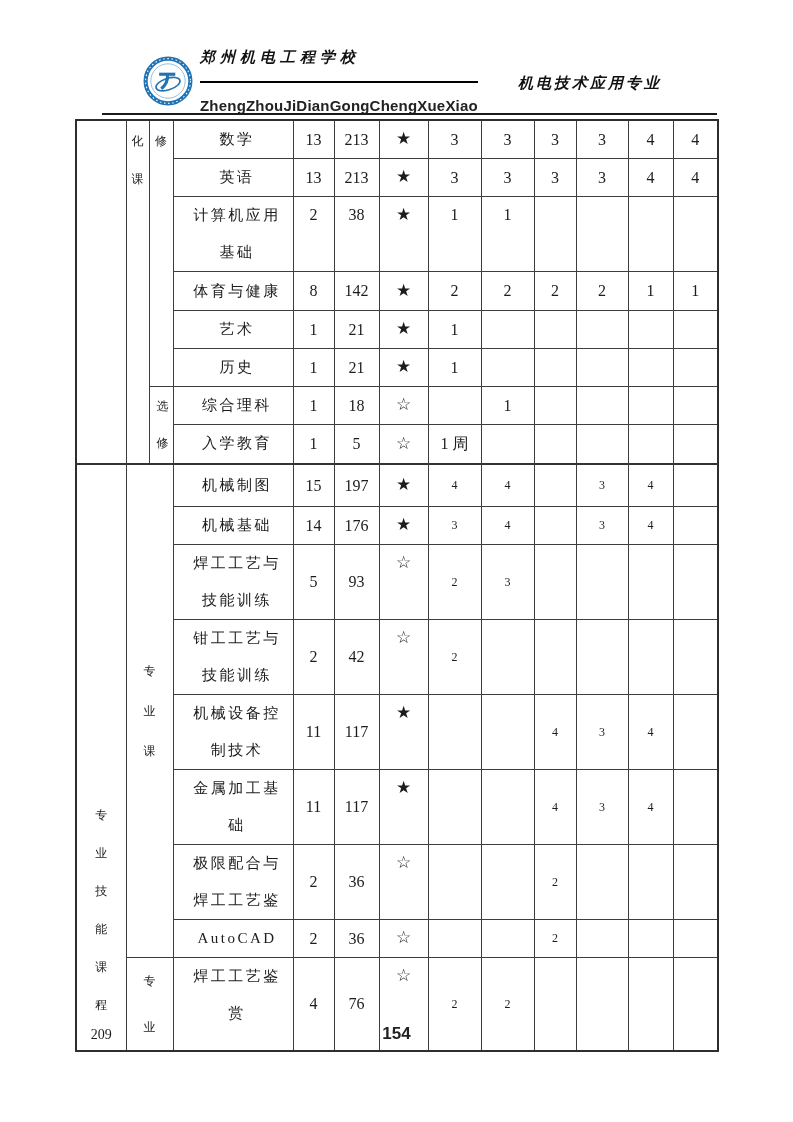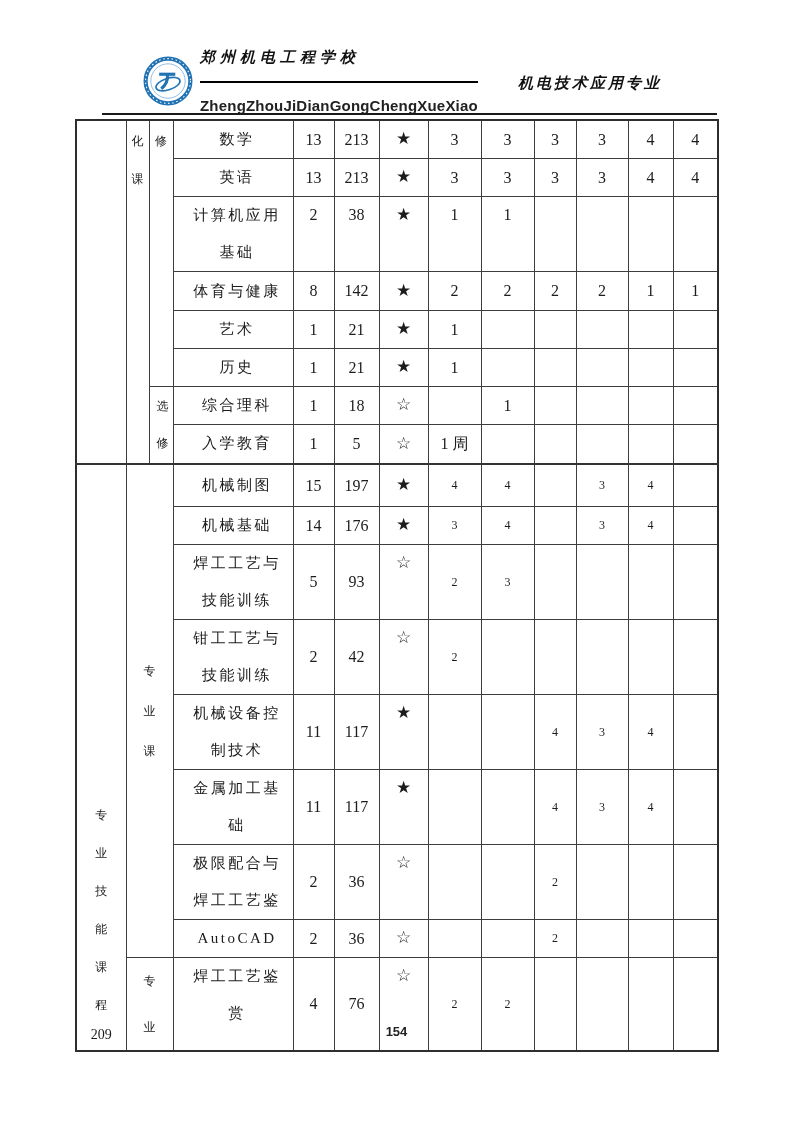--- a/index.html
+++ b/index.html
@@ -48,21 +48,21 @@
   td.grp{vertical-align:top;padding-top:1px;}
   td.grp-bottom{vertical-align:bottom;padding-bottom:4px;}
   .vert{width:1.25em;margin:0 auto;line-height:38px;font-size:12px;text-align:center;}
   .vert.lh43{line-height:40px;}
   .vert.lh37{line-height:37px;text-align:right;}
   .vert.lh34{line-height:46px;}
   .cat-num{font-size:14px;line-height:22px;text-align:center;white-space:nowrap;}
 
   .page-num{
     position:absolute;top:1024px;left:0;width:100%;text-align:center;
-    font-family:"Liberation Sans",sans-serif;font-size:13px;font-weight:bold;color:#222;
+    font-family:"Liberation Sans",sans-serif;font-size:17px;font-weight:bold;color:#222;
   }
 </style>
 </head>
 <body>
 
 <div class="hdr-logo-block">
   <svg class="logo-svg" width="50" height="50" viewBox="0 0 48 48">
     <circle cx="24" cy="24" r="21.5" fill="#ffffff" stroke="#2173b4" stroke-width="4"></circle>
     <circle cx="24" cy="24" r="21.5" fill="none" stroke="#ffffff" stroke-width="1" stroke-dasharray="1.5 2.5"></circle>
     <circle cx="24" cy="24" r="16.5" fill="none" stroke="#7fb2da" stroke-width="0.8"></circle>

